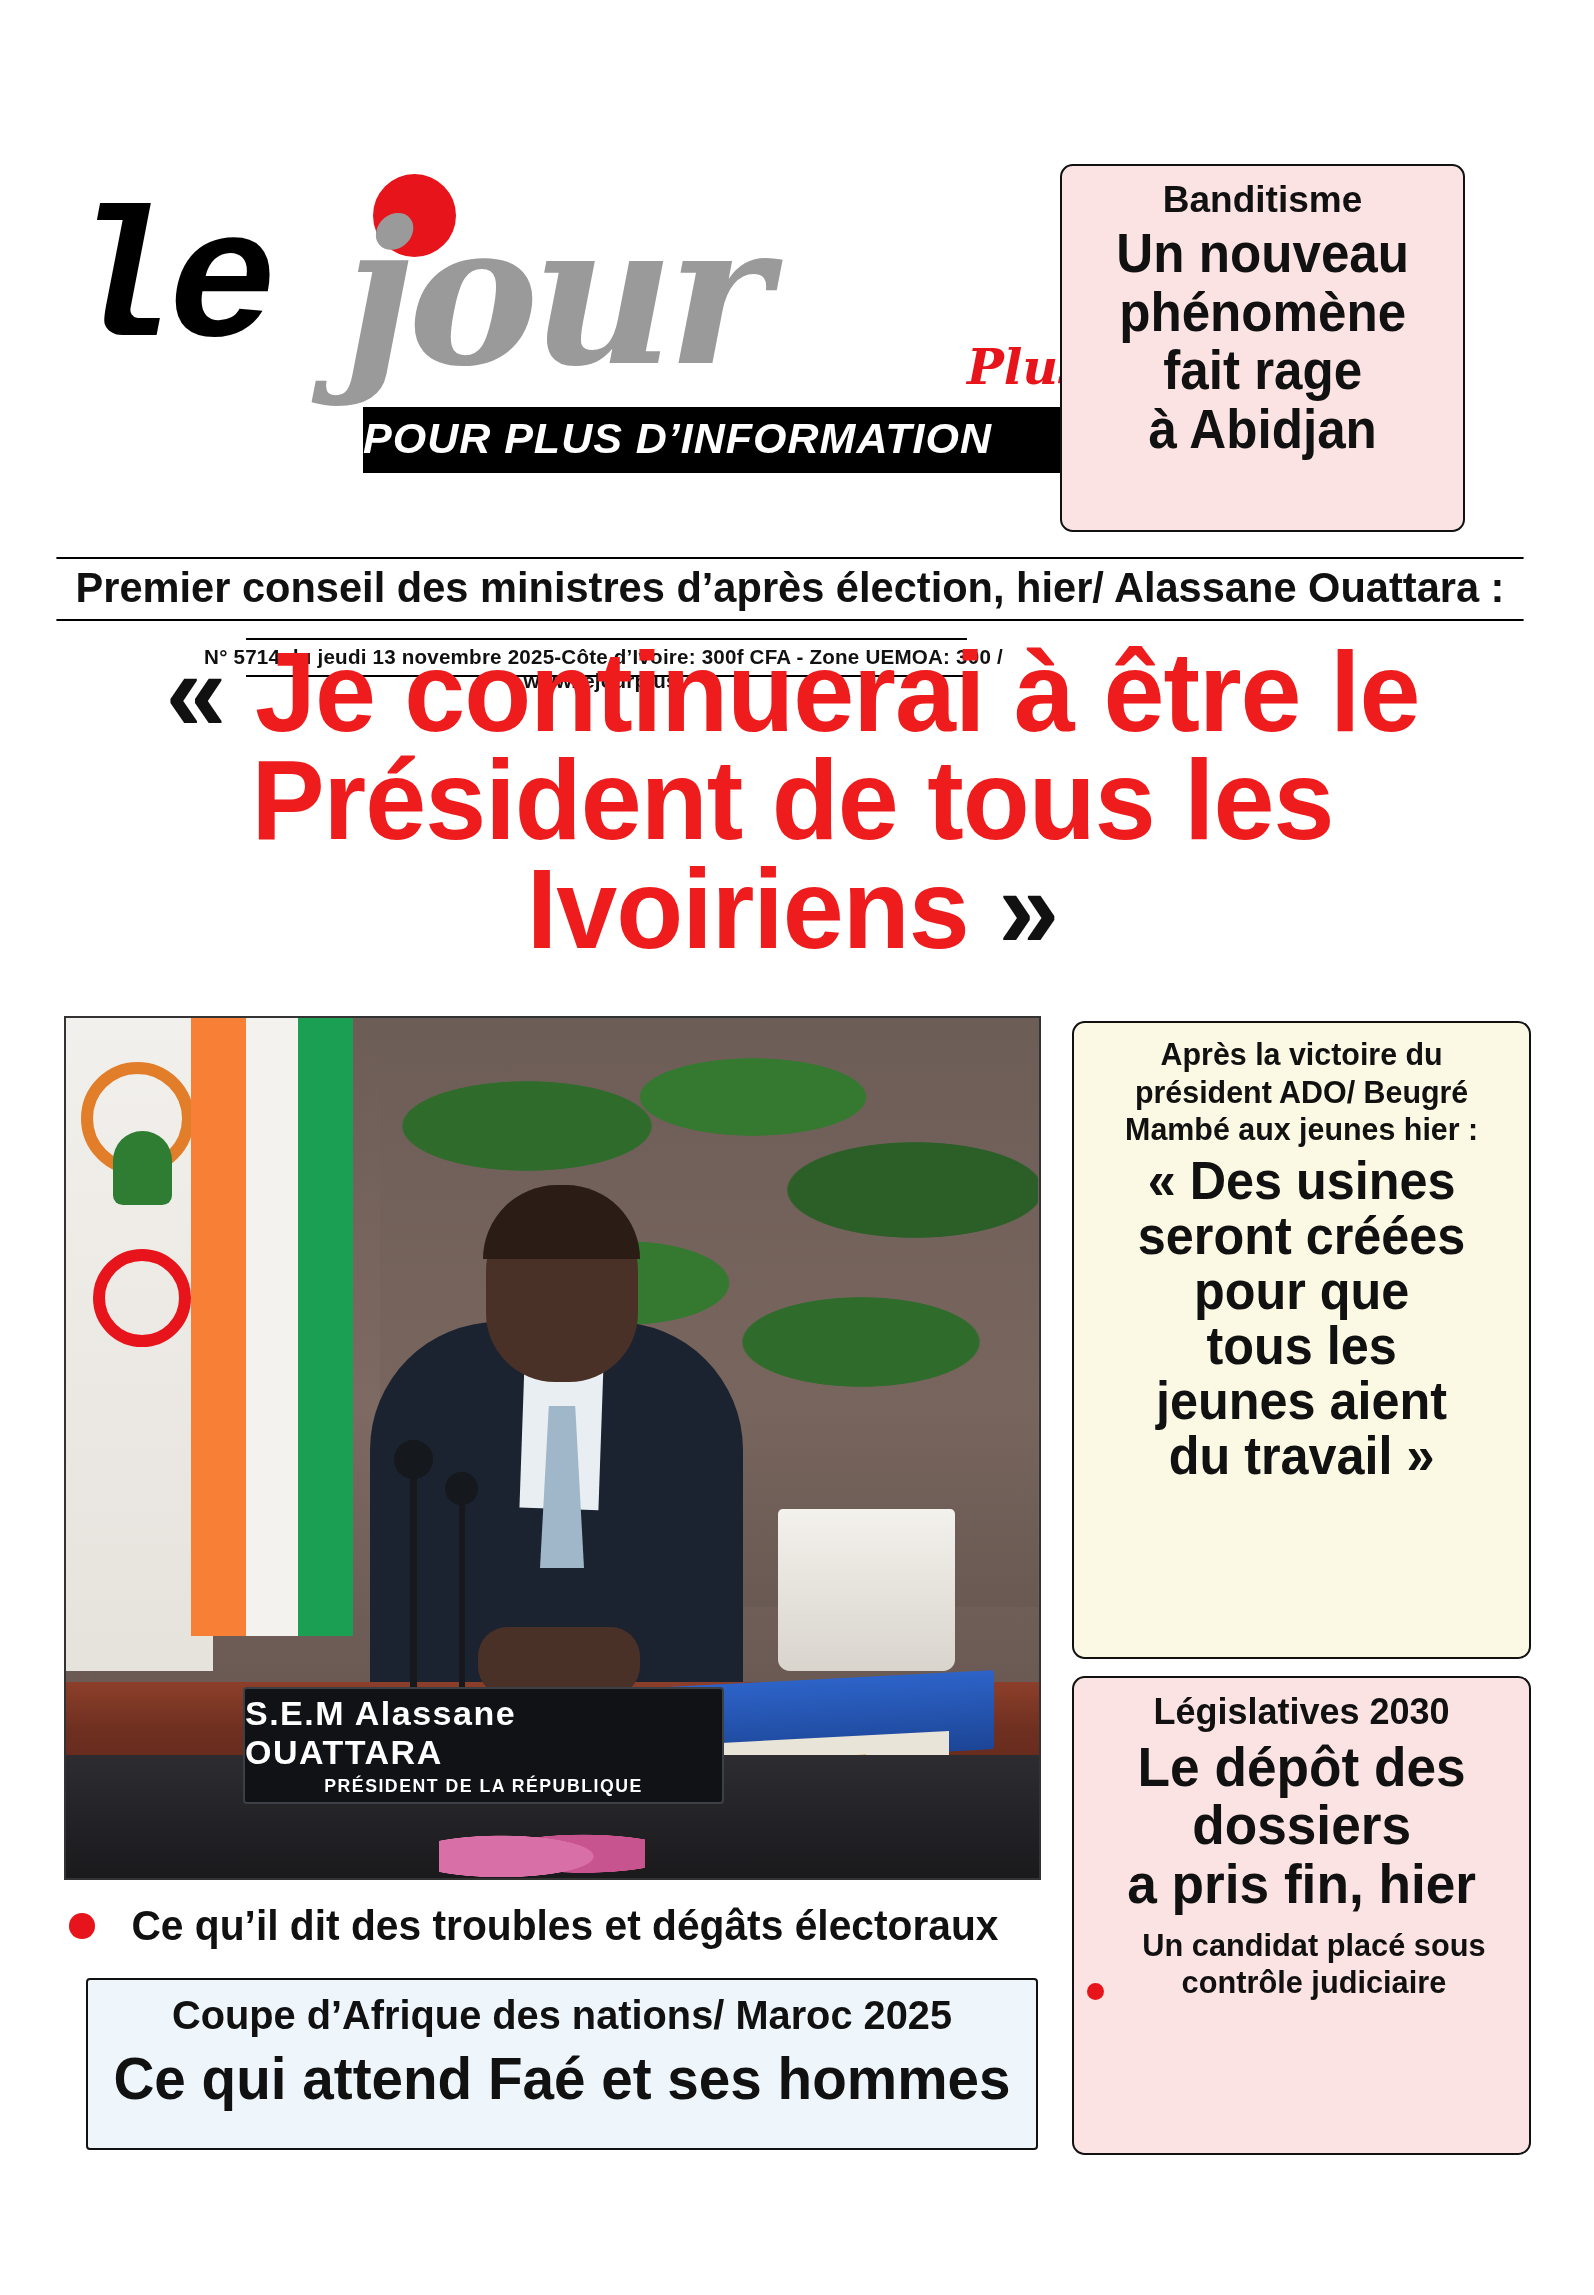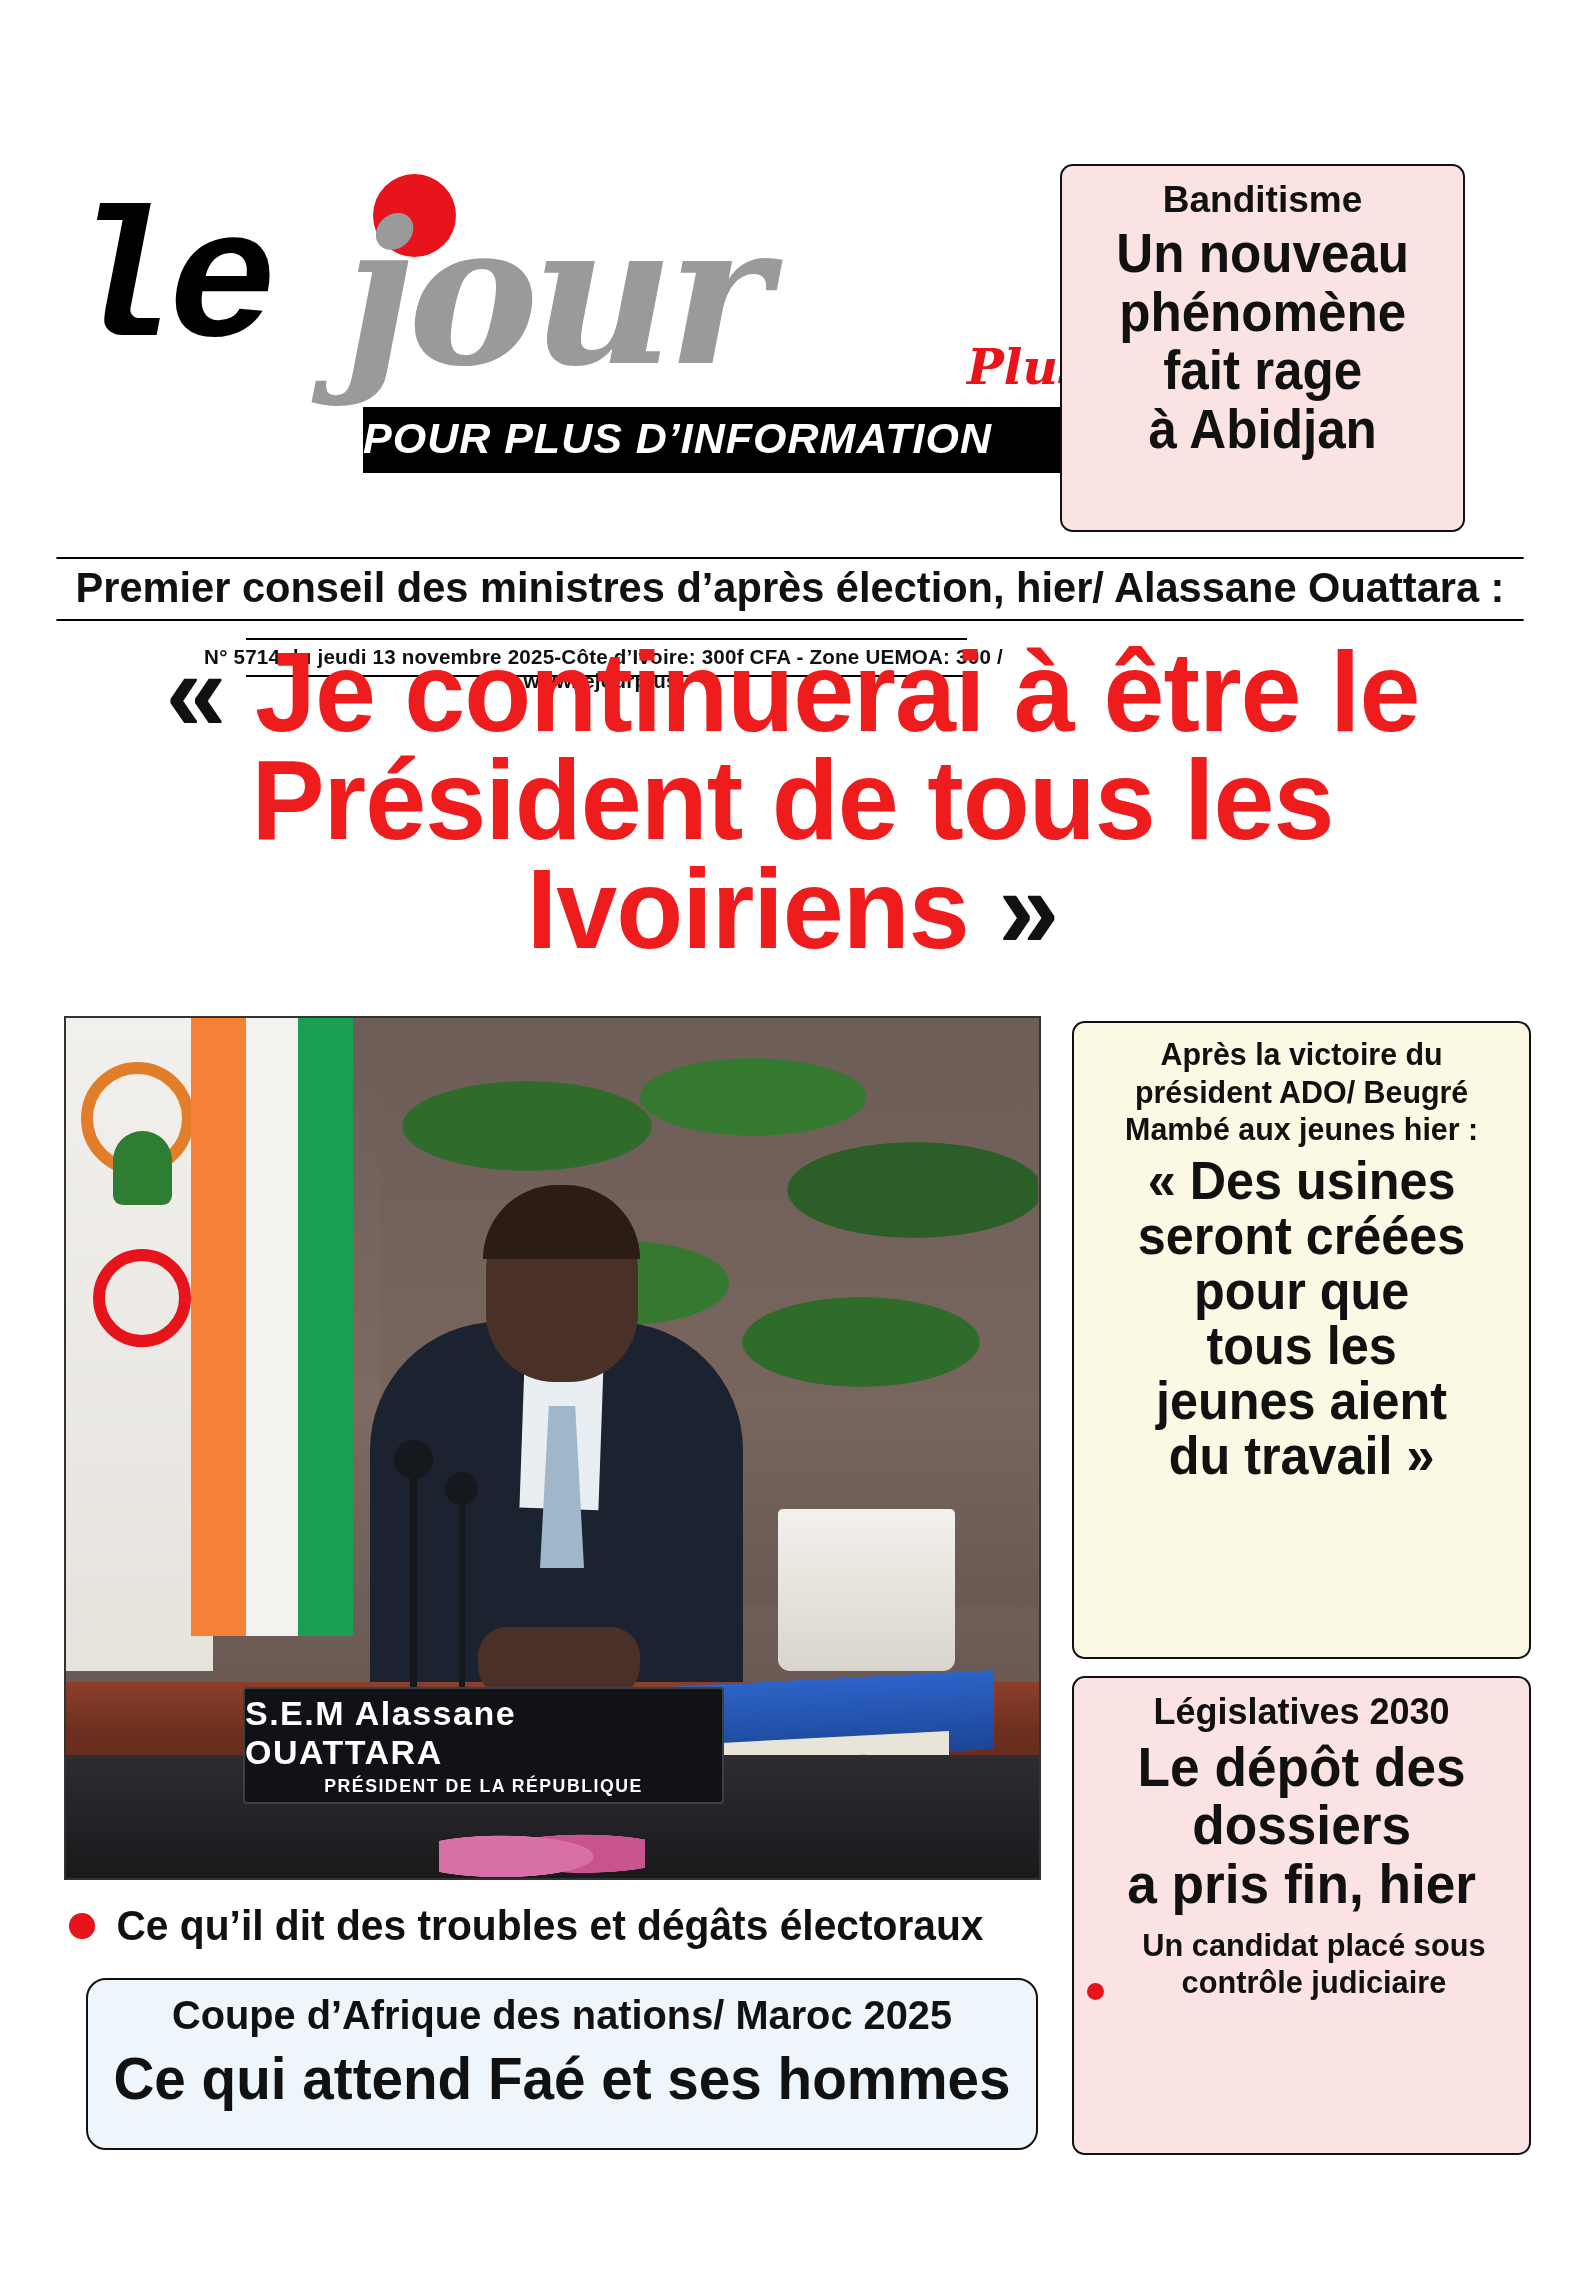--- a/index.html
+++ b/index.html
@@ -315,21 +315,21 @@
   }
 
   
   .bullet-line {
     position: absolute;
     left: 69px;
     top: 1902px;
     width: 987px;
     display: flex;
     align-items: center;
-    gap: 8px;
+    gap: 23px;
   }
   .bullet-dot {
     width: 25.5px; height: 25.5px; border-radius: 50%;
     background: #e8141c; flex: 0 0 auto;
   }
   .bullet-text {
     font-size: 42px;
     font-weight: 700;
     color: #111;
     transform: scaleX(0.97);
@@ -337,21 +337,21 @@
 
   
   .box-can {
     position: absolute;
     left: 86px;
     top: 1978px;
     width: 952px;
     height: 172px;
     background: #eef6fb;
     border: 2px solid #111;
-    border-radius: 20px;
+    border-radius: 4px;
     text-align: center;
     padding-top: 11.8px;
   }
   .box-can .kicker {
     font-size: 41px; font-weight: 700; color: #111;
     transform: scaleX(0.97);
   }
   .box-can .headline {
     font-size: 59px; font-weight: 700; color: #111; margin-top: 5.9px;
     transform: scaleX(0.96);

